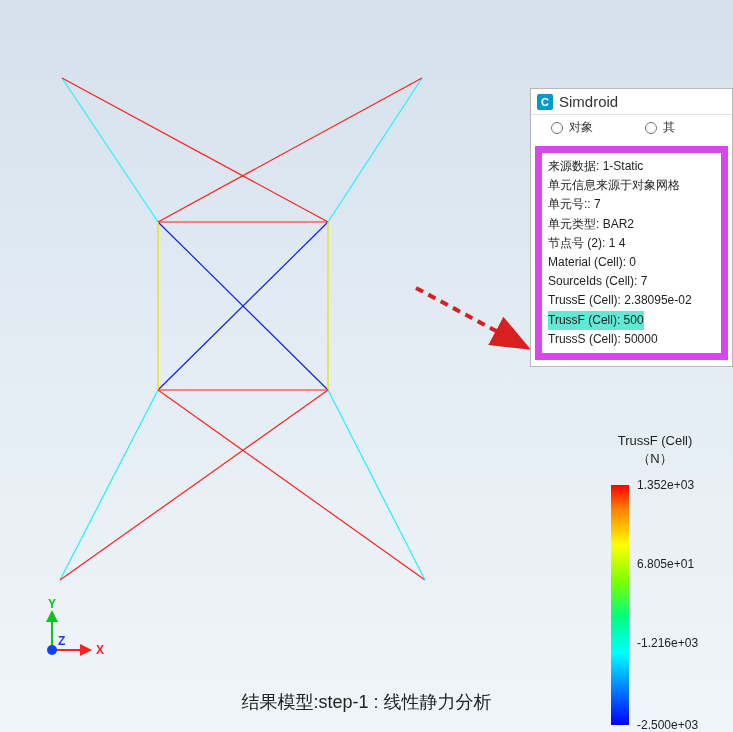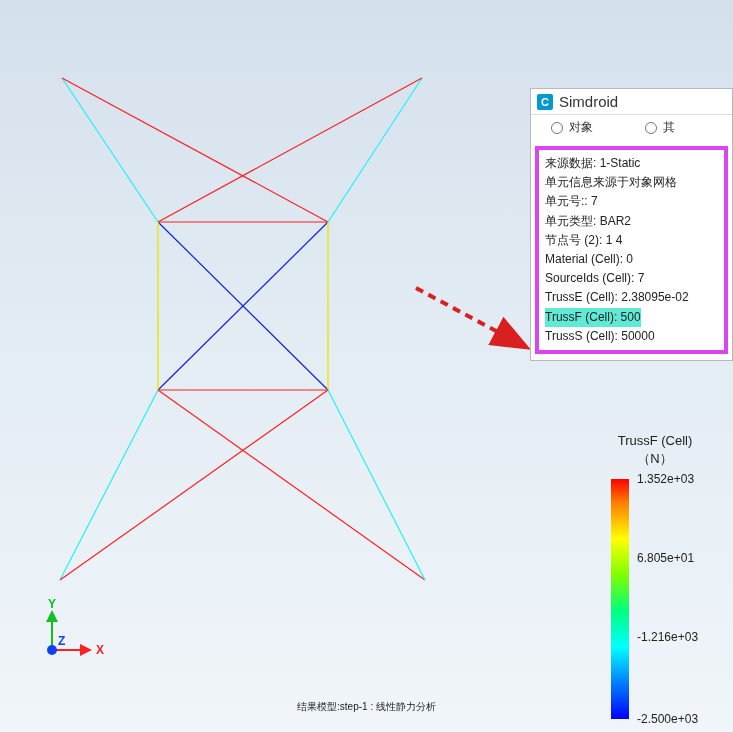--- a/index.html
+++ b/index.html
@@ -56,21 +56,21 @@
     gap: 52px;
     padding: 4px 10px 10px 20px;
   }
   .radio-item {
     display: flex; align-items: center; gap: 6px;
     color: #333;
   }
   .radio-item input { width: 12px; height: 12px; }
   .info-box {
     margin: 0 4px 6px 4px;
-    border: 4px solid #d946ef;
+    border: 7px solid #d946ef;
     padding: 4px 6px;
     background: #fff;
     font-size: 12px;
     line-height: 1.6;
     color: #222;
   }
   .info-box div { white-space: nowrap; }
   .info-box .highlighted { background: #5eead4; display: inline-block; }
 
   
@@ -79,21 +79,21 @@
     right: 28px;
     top: 432px;
     width: 130px;
     text-align: right;
     font-size: 13px;
     color: #222;
   }
   .legend-title { text-align: center; margin-left: 30px; line-height: 1.35; }
   .legend-bar-wrap {
     position: relative;
-    margin-top: 12px;
+    margin-top: 18px;
     display: flex;
   }
   .legend-bar {
     width: 18px;
     height: 240px;
     margin-left: 36px;
     background: linear-gradient(to bottom,
       #ff0000 0%,
       #ff7f00 10%,
       #ffff00 25%,
@@ -135,21 +135,21 @@
   .triad svg { overflow: visible; }
   .triad text { font-size: 12px; font-weight: bold; }
 
   
   .caption {
     position: absolute;
     bottom: 18px;
     left: 0;
     width: 100%;
     text-align: center;
-    font-size: 10px;
+    font-size: 18px;
     color: #222;
   }
 </style>
 </head>
 <body>
 
 <div class="viewport">
 
   <svg class="truss" width="500" height="620">
     <g stroke-width="1.2" fill="none">

